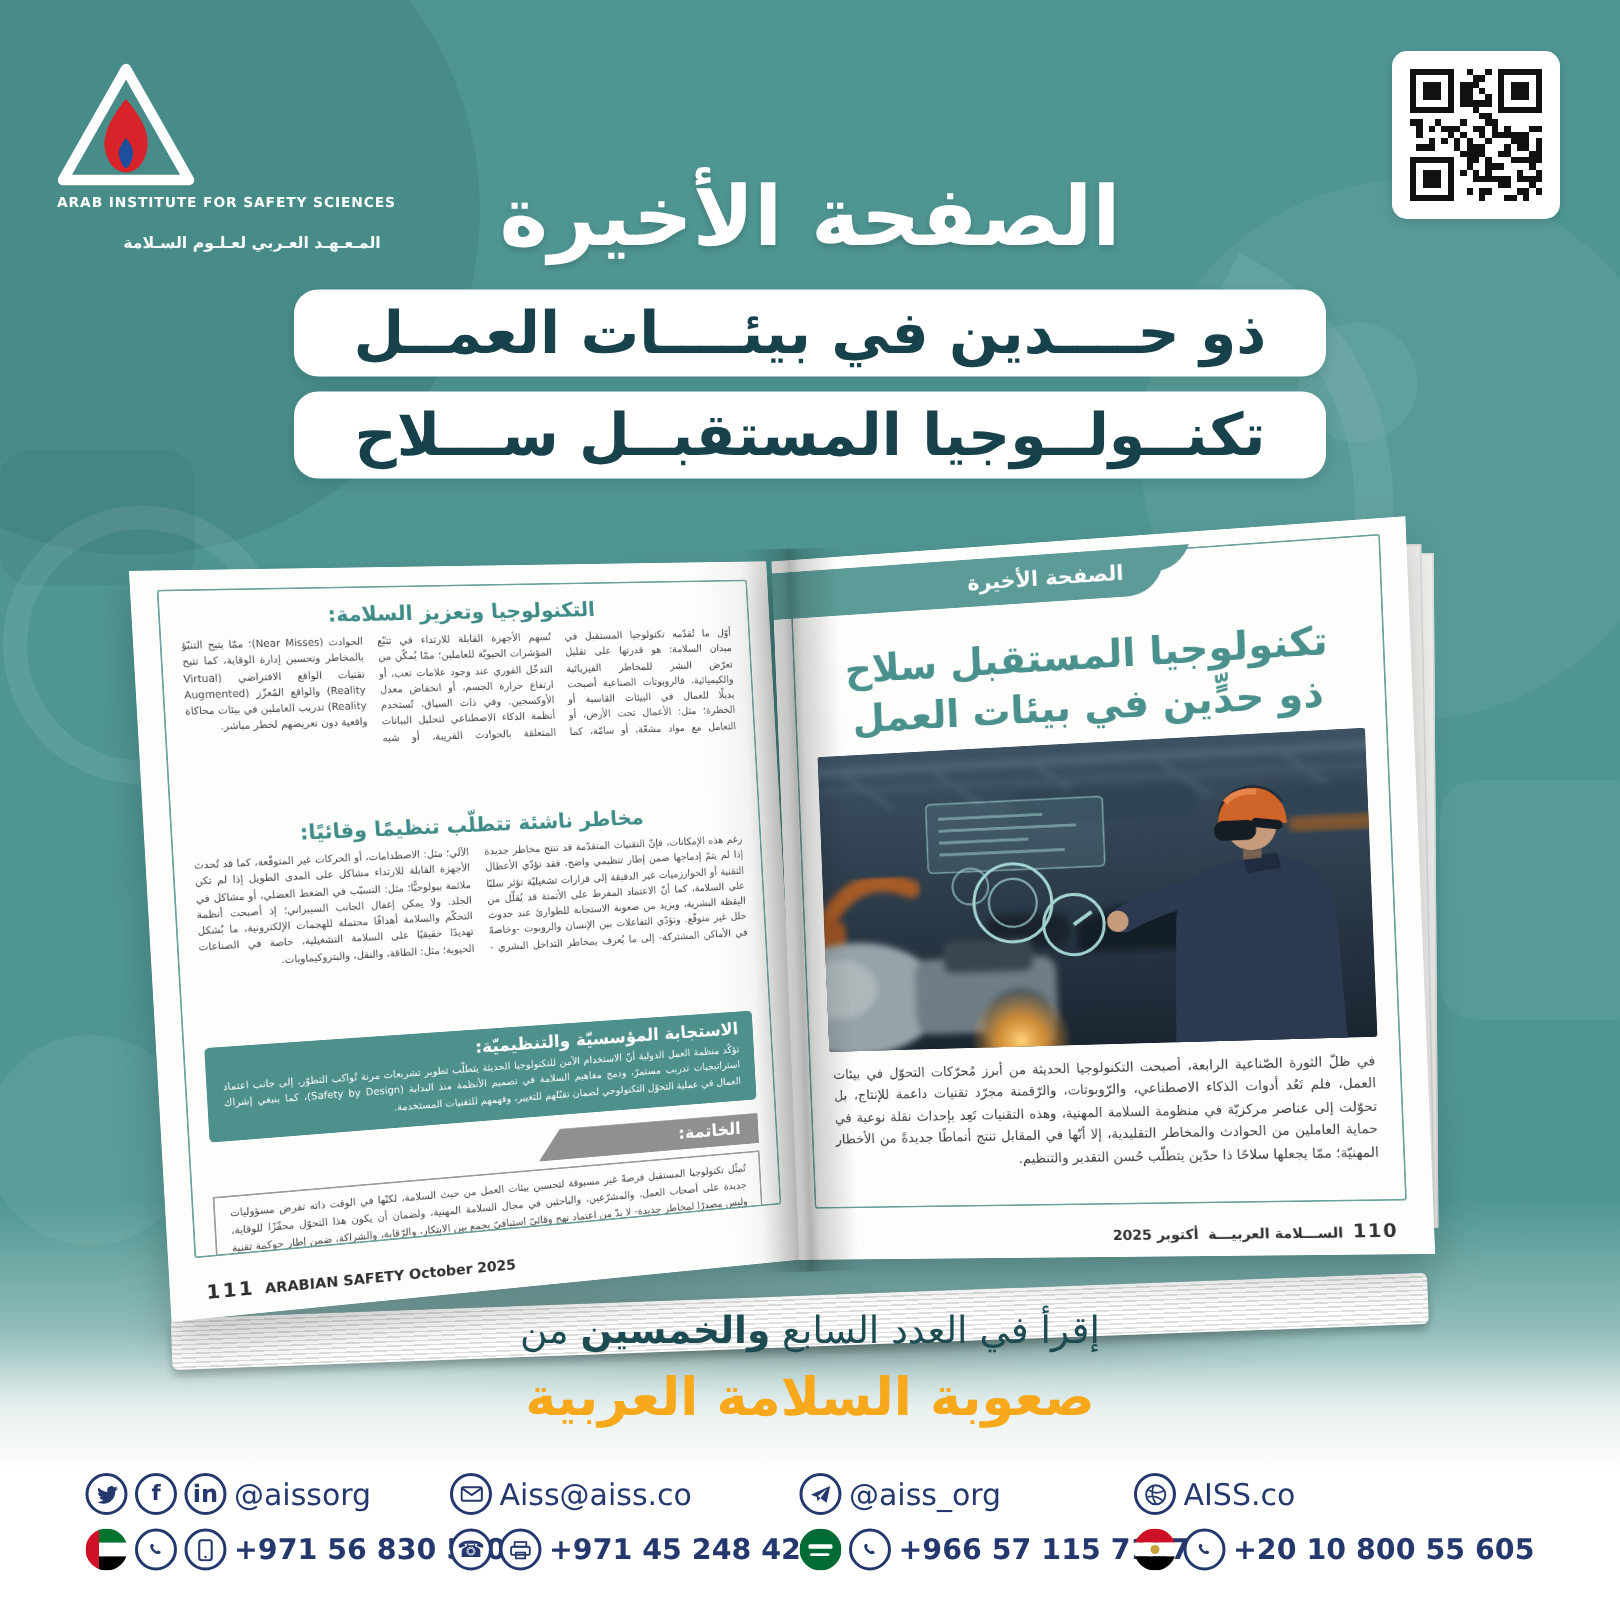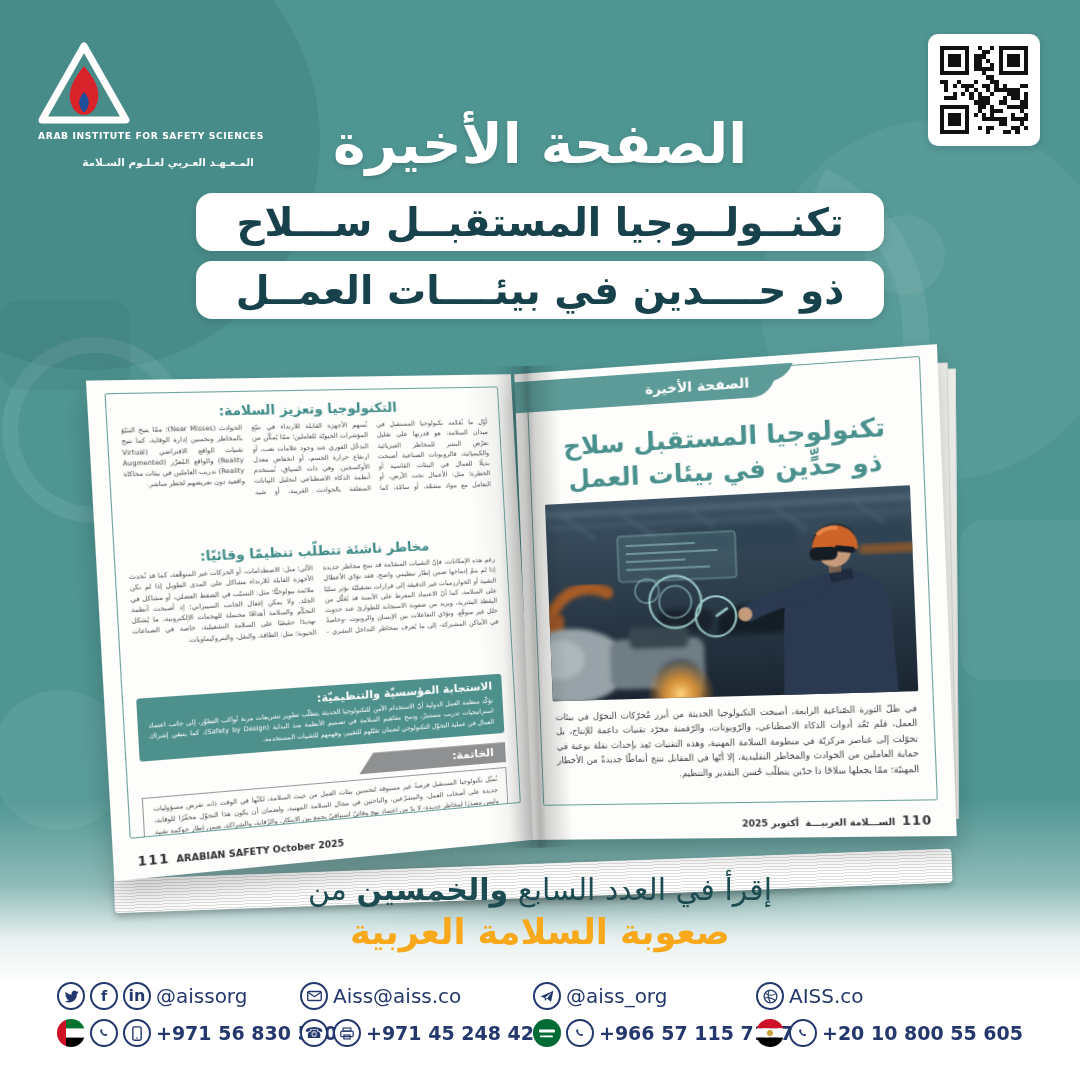--- a/index.html
+++ b/index.html
@@ -68,21 +68,21 @@
   .ribbon-text{color:#fff;font-size:13.5px;font-weight:800;direction:rtl;}
   .headline{margin:48px 10px 4px;text-align:center;color:#4a918d;font-weight:800;font-size:25px;line-height:1.32;direction:rtl;}
   .photo-wrap{margin:7px 13px 0;height:196px;border-radius:2px;overflow:hidden;background:#22303d;}
   .rbody{margin:9px 15px 0;direction:rtl;text-align:justify;font-size:8.6px;line-height:1.68;color:#3d3d3d;font-weight:500;}
   .rfooter{position:absolute;right:22px;bottom:8px;display:flex;direction:rtl;align-items:baseline;gap:6px;color:#333;}
   .rfooter .pnum{font-weight:900;font-size:12px;letter-spacing:1px;}
   .rfooter .ptxt{font-weight:700;font-size:9px;}
   .rfooter .pdate{font-weight:700;font-size:9px;}
 
   
-  .promo1{position:absolute;top:872px;left:0;right:0;text-align:center;direction:rtl;color:#1d4b52;font-size:30px;}
+  .promo1{position:absolute;top:872px;left:0;right:0;text-align:center;direction:rtl;color:#1d4b52;font-size:25px;}
   .promo1 b{font-weight:800;}
   .promo2{position:absolute;top:912px;left:0;right:0;text-align:center;direction:rtl;color:#f7a81b;
     font-size:35px;font-weight:800;}
 
   
   .contacts{position:absolute;top:982px;left:50%;transform:translateX(-50%);
     display:grid;grid-template-columns:215px 205px 195px auto;column-gap:28px;row-gap:9px;}
   .c-item{display:flex;align-items:center;gap:5px;color:#24386d;white-space:nowrap;}
   .c-label{font-size:20px;}
   .c-num{font-size:19px;font-weight:700;}
@@ -338,22 +338,22 @@
         <rect x="11" y="20" width="1" height="1" fill="#111"></rect>
         <rect x="15" y="20" width="1" height="1" fill="#111"></rect>
         <rect x="16" y="20" width="1" height="1" fill="#111"></rect>
         <rect x="18" y="20" width="1" height="1" fill="#111"></rect>
       </svg>
   </div>
 
   <div class="page-title">الصفحة الأخيرة</div>
 
   <div class="pills">
+    <div class="pill">ذو حــــدين في بيئــــات العمــل</div>
     <div class="pill">تكنــولــوجيا المستقبــل ســـلاح</div>
-    <div class="pill">ذو حــــدين في بيئــــات العمــل</div>
   </div>
 
   <div class="book">
     <div class="book-shadow"></div>
     <div class="book-rot">
       <div class="fore-edge"></div>
       <div class="edge-strip edge-r1"></div>
       <div class="edge-strip edge-r2"></div>
 
       <div class="page page-left">

